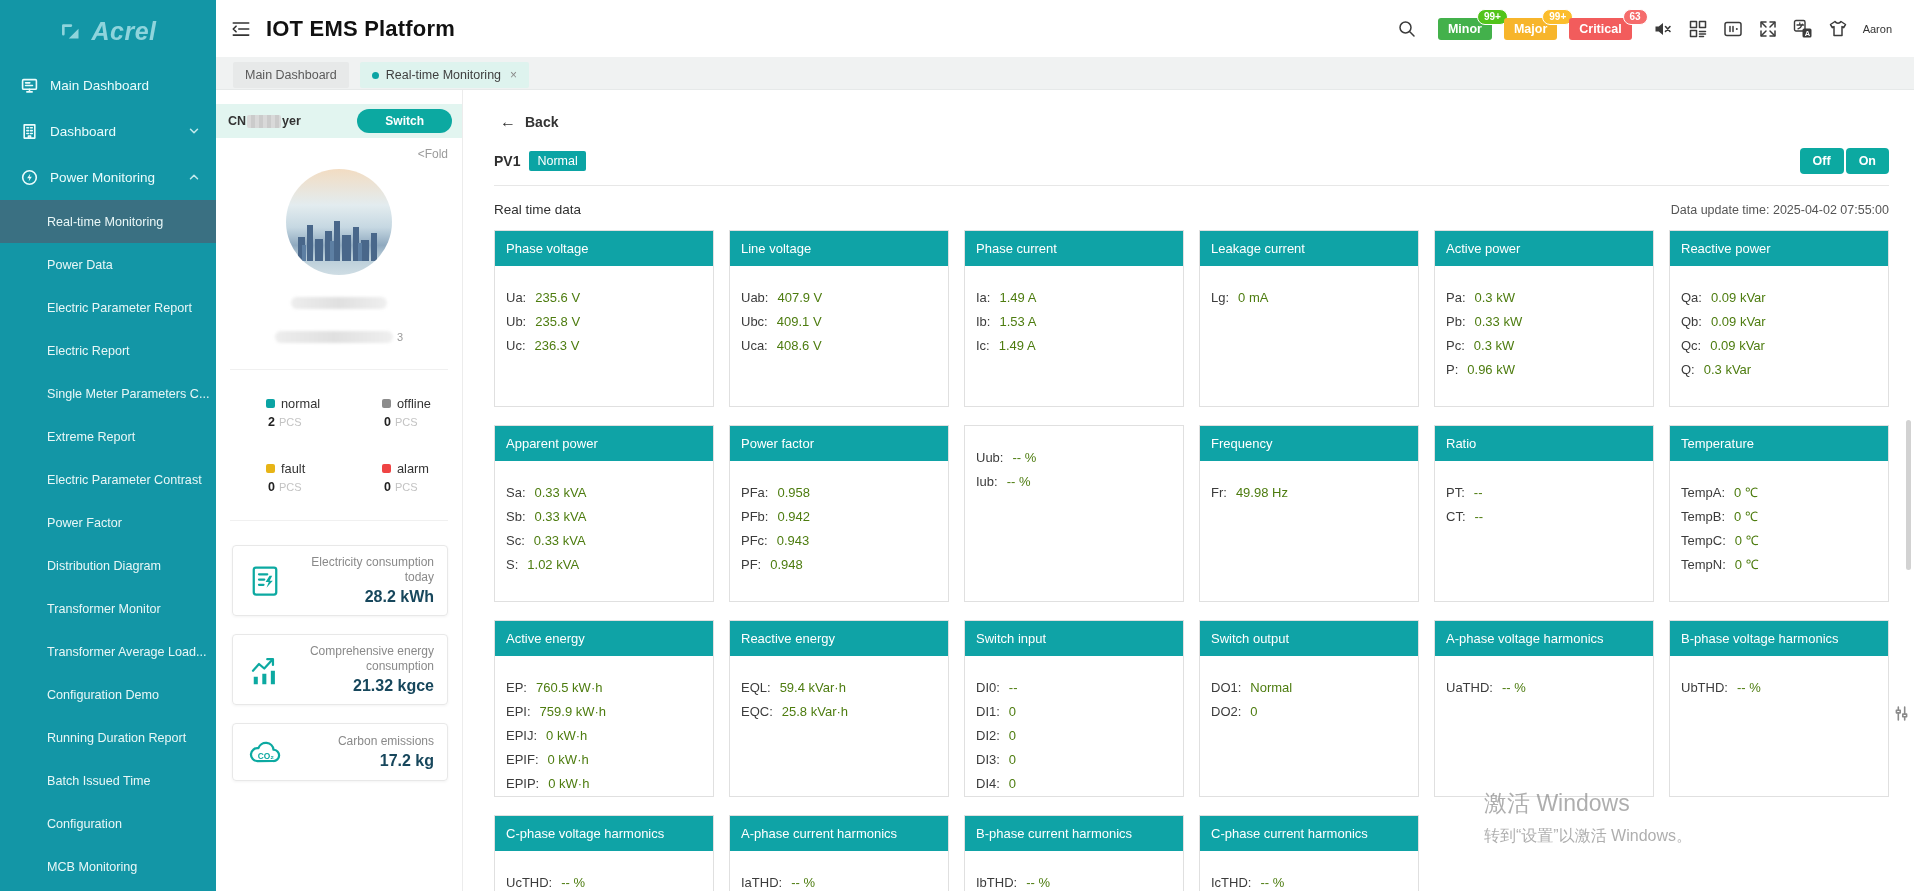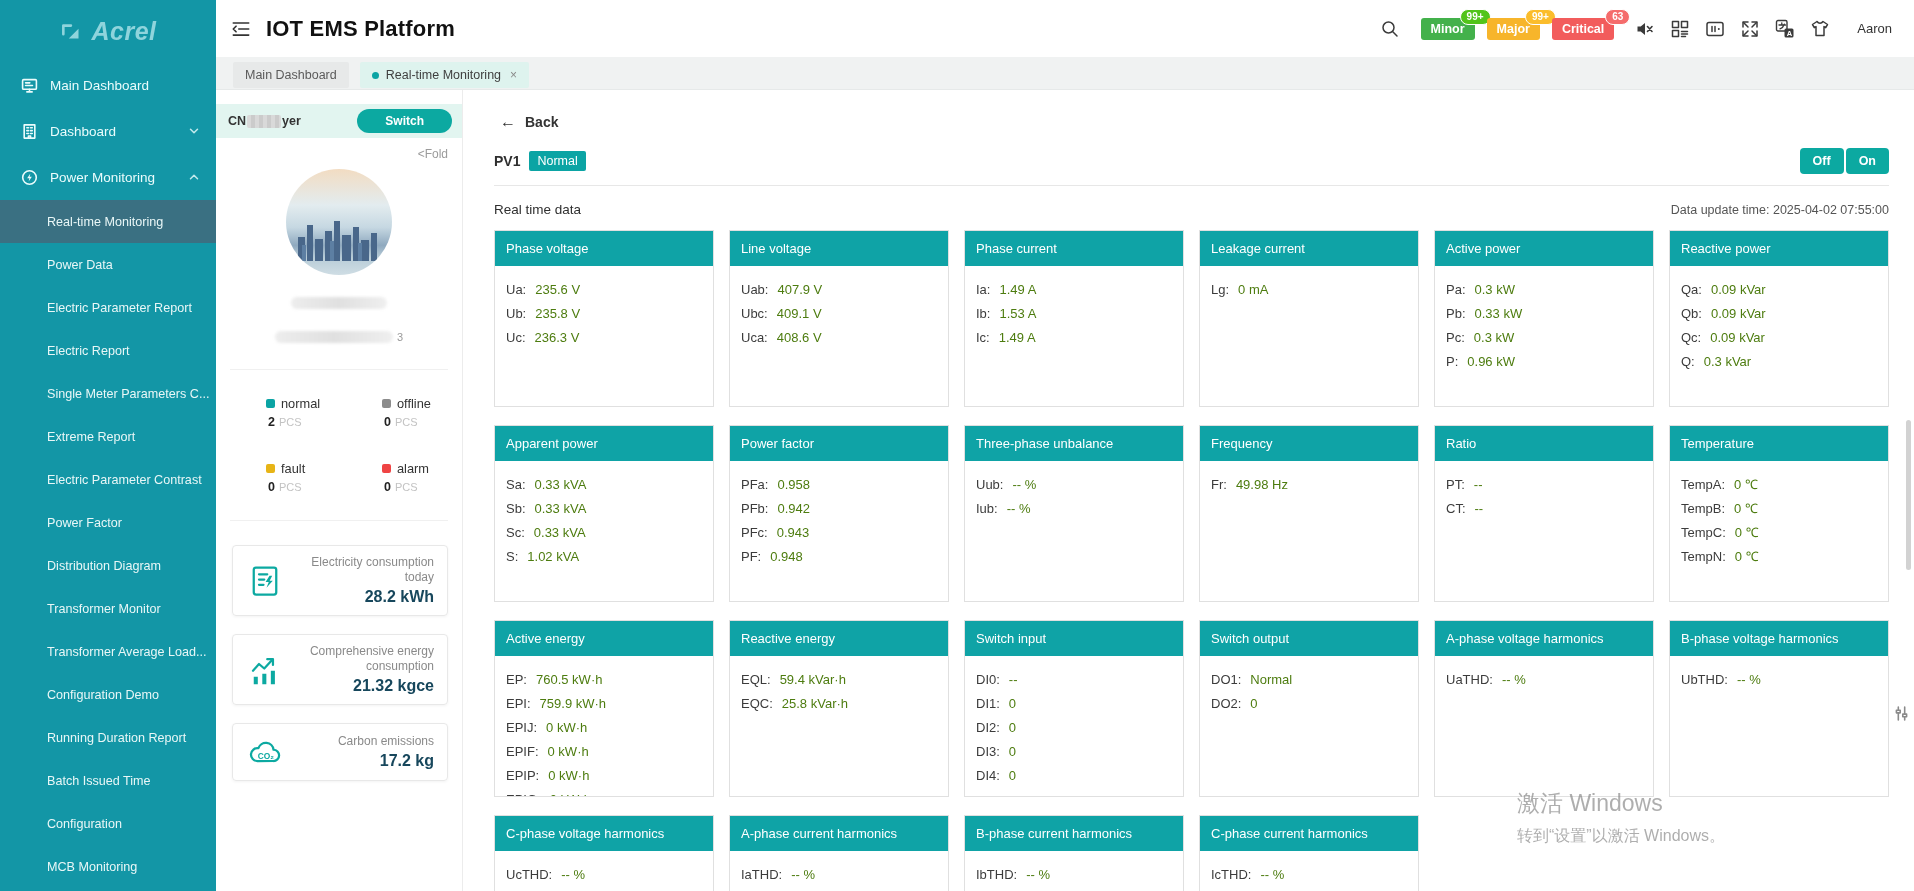--- a/index.html
+++ b/index.html
@@ -28,21 +28,21 @@
   
   .header { height:57px; background:#fff; display:flex; align-items:center; padding:0 22px 0 14px; flex:none; }
   .hamburger { width:22px; height:22px; color:#333; margin-right:14px; cursor:pointer; }
   .app-title { font-size:22px; font-weight:bold; color:#111; letter-spacing:.2px; }
   .header-right { margin-left:auto; display:flex; align-items:center; gap:15px; }
   .hicon { width:20px; height:20px; color:#3b3b3b; cursor:pointer; display:flex; align-items:center; justify-content:center; }
   .badges { display:flex; gap:12px; margin:0 6px; }
   .badge { position:relative; color:#fff; font-size:12.5px; font-weight:bold; padding:4px 10px; border-radius:3px; cursor:pointer; }
   .badge .bubble { position:absolute; top:-9px; right:-16px; font-size:10px; font-weight:bold; color:#fff;
     padding:1.5px 6px; border-radius:9px; border:1.5px solid #fff; white-space:nowrap; }
-  .username { font-size:13px; color:#333; margin-left:12px; }
+  .username { font-size:11px; color:#333; margin-left:0; }
 
   
   .tabstrip { height:33px; background:#f0f2f2; border-bottom:1px solid #e6e9e9; display:flex; align-items:flex-start; padding:5px 0 0 17px; gap:11px; flex:none; }
   .tab { height:26px; display:flex; align-items:center; gap:7px; padding:0 12px; font-size:12.5px; color:#5a5a5a;
     background:#e7e9e9; cursor:pointer; border-radius:2px; }
   .tab.active { background:#def3ee; color:#3f3f3f; }
   .tab .dot { width:7px; height:7px; border-radius:50%; background:#0ba4a4; }
   .tab .close { color:#8a8a8a; font-size:12px; margin-left:2px; }
 
   
@@ -92,28 +92,28 @@
   .onoff { margin-left:auto; display:flex; gap:2px; }
   .onoff button { background:#0ca9a1; color:#fff; border:none; font-weight:bold; font-size:12.5px;
     padding:6px 13px; border-radius:4px; cursor:pointer; }
   .section-row { display:flex; align-items:center; margin-top:16px; }
   .section-title { font-size:13.5px; color:#2f2f2f; }
   .update-time { margin-left:auto; font-size:12.5px; color:#555; }
   .cards { margin-top:13px; display:grid; grid-template-columns:repeat(6,1fr); gap:18px 15px; }
   .card { height:177px; border:1px solid #e0e0e0; background:#fff; display:flex; flex-direction:column; }
   .card-head { height:35px; flex:none; background:#0fa3a6; color:#fff; font-size:13px; display:flex; align-items:center;
     padding:0 11px; white-space:nowrap; overflow:hidden; }
-  .card-body { flex:1; padding:12px 11px 6px; overflow-y:auto; }
+  .card-body { flex:1; padding:12px 11px 6px; overflow-y:auto;margin-top:8px; }
   .card-body::-webkit-scrollbar { width:6px; }
   .card-body::-webkit-scrollbar-thumb { background:#c9c9c9; border-radius:3px; }
   .crow { display:flex; font-size:13px; line-height:24px; white-space:nowrap; }
   .crow .k { color:#3c3c3c; }
   .crow .v { color:#4d7c0f; margin-left:9px; }
 
-  .watermark { position:absolute; left:1054px; top:698px; color:rgba(120,120,120,.6); pointer-events:none; }
+  .watermark { position:absolute; left:1021px; top:698px; color:rgba(120,120,120,.6); pointer-events:none; }
   .watermark .w1 { font-size:23px; }
   .watermark .w2 { font-size:16px; margin-top:7px; }
 
   .float-sliders { position:absolute; right:4px; top:705px; width:17px; height:17px; color:#8a8a8a; cursor:pointer; }
   .page-scrollthumb { position:absolute; right:3px; top:420px; width:5px; height:150px; background:#d2d2d2; border-radius:3px; }
 </style>
 </head>
 <body>
 
 <div class="app">
@@ -517,21 +517,20 @@
                   <span class="k">PFc:</span>
                   <span class="v">0.943</span>
                 </div>
                 <div class="crow">
                   <span class="k">PF:</span>
                   <span class="v">0.948</span>
                 </div>
               </div>
             </div>
             <div class="card">
-              <div class="card-head">Three-phase unbalance</div>
               <div class="card-body">
                 <div class="crow">
                   <span class="k">Uub:</span>
                   <span class="v">-- %</span>
                 </div>
                 <div class="crow">
                   <span class="k">Iub:</span>
                   <span class="v">-- %</span>
                 </div>
               </div>

